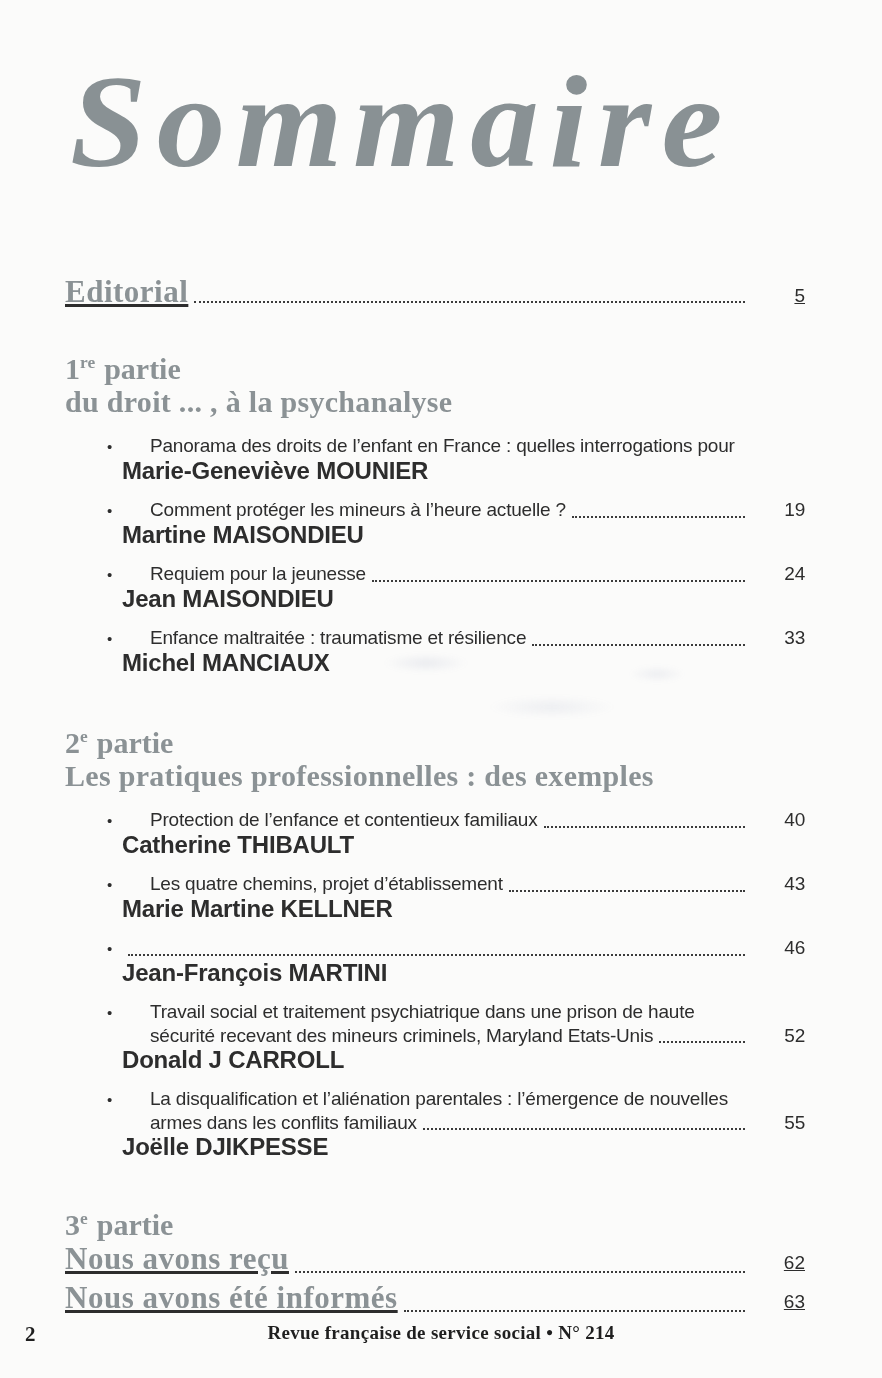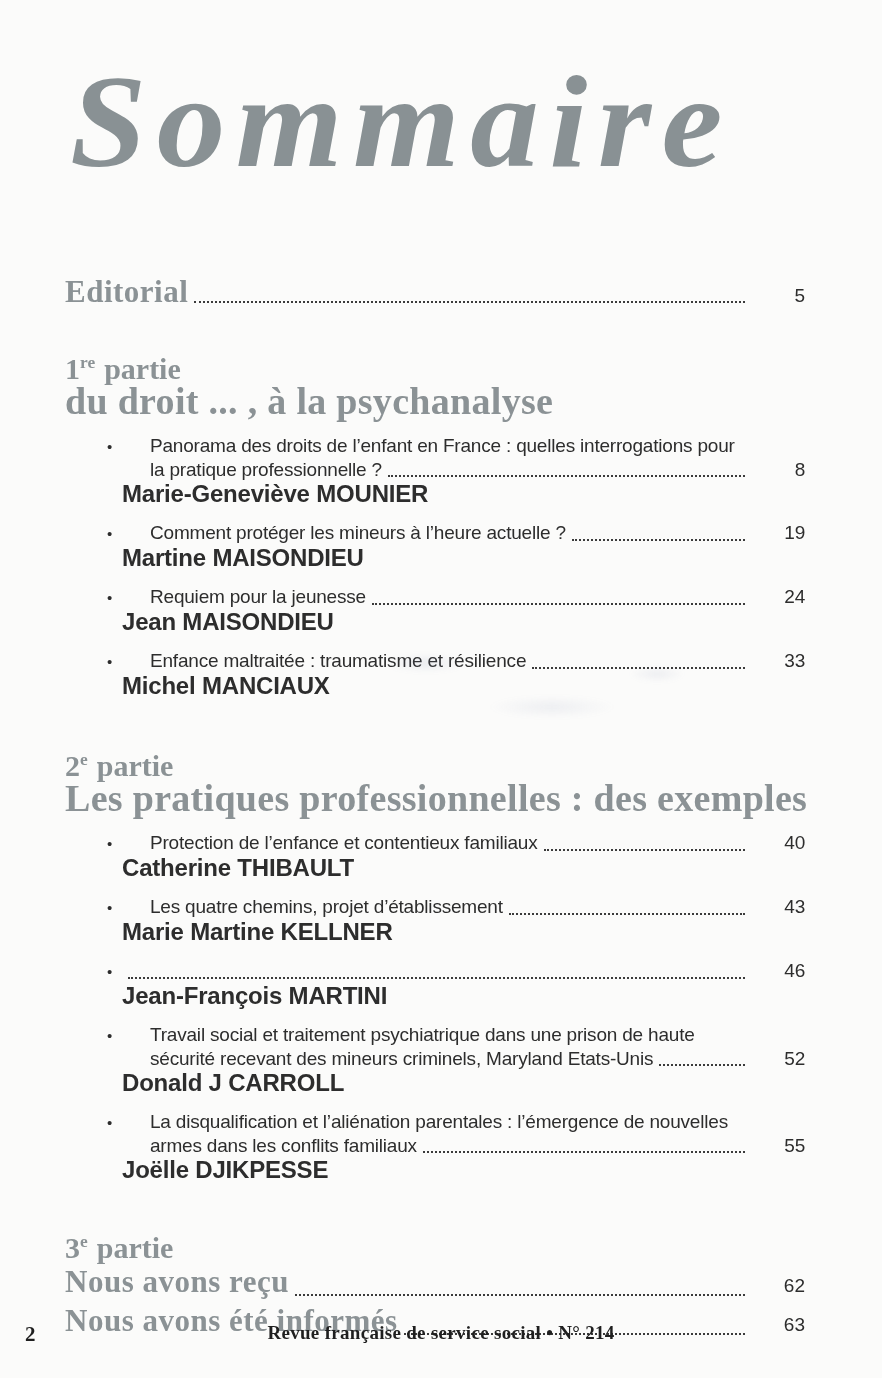--- a/index.html
+++ b/index.html
@@ -29,21 +29,21 @@
     font-family:"Liberation Serif", serif;
     font-weight:bold;
     color:#8b9295;
   }
 
   .content { margin:0 77px 0 65px; } 
 
   
   .editorial-row { margin-top:86px; }
 
-  .lead-row { display:flex; align-items:baseline; }
+  .lead-row { display:flex; align-items:baseline;text-decoration:underline; }
   .serif-row .row-label { font-size:31px; line-height:36px; letter-spacing:0.5px; white-space:nowrap; }
   .leader {
     flex:1 1 auto;
     border-bottom:2px dotted #3b3b3b;
     align-self:flex-end;
     margin:0 2px 5px 6px;
     min-width:30px;
   }
   .serif-row .leader { margin-bottom:7px; }
   .pg {
@@ -52,21 +52,21 @@
     font-weight:normal;
   }
 
   
   .sec-head { font-size:30px; line-height:33px; white-space:nowrap; }
   .sec-head sup { font-size:58%; vertical-align:super; letter-spacing:0; }
   .sec-word { margin-left:9px; }
   .sec1 { margin-top:36px; }
   .sec2 { margin-top:46px; }
   .sec3 { margin-top:44px; }
-  .sec-sub { font-size:38px; line-height:33px; letter-spacing:0.3px; white-space:nowrap; }
+  .sec-sub { font-size:30px; line-height:33px; letter-spacing:0.3px; white-space:nowrap; }
 
   
   .entries { margin-top:13px; margin-left:42px; } 
   .entry { margin-top:16px; }
   .eline { display:flex; align-items:baseline; font-size:19px; line-height:23px; letter-spacing:-0.2px; }
   .bullet { flex:0 0 15px; width:15px; font-size:15px; color:#2d2d2d; }
   .indent { flex:0 0 15px; width:15px; }
   .etext { white-space:nowrap;margin-left:28px; }
   .eline .leader { margin-bottom:4px; }
   .author { padding-left:15px; font-weight:bold; font-size:24px; line-height:23px; margin-top:1px; letter-spacing:-0.2px; }
@@ -117,26 +117,20 @@
     </div>
     <div class="sec-sub gray-serif">du droit ... , à la psychanalyse</div>
 
     <div class="entries">
 
       <div class="entry">
         <div class="eline">
           <span class="bullet">•</span>
           <span class="etext">Panorama des droits de l’enfant en France : quelles interrogations pour</span>
         </div>
-        <div class="eline">
-          <span class="indent"></span>
-          <span class="etext">la pratique professionnelle ?</span>
-          <span class="leader"></span>
-          <span class="pg">8</span>
-        </div>
         <div class="author">Marie-Geneviève MOUNIER</div>
       </div>
 
       <div class="entry">
         <div class="eline">
           <span class="bullet">•</span>
           <span class="etext">Comment protéger les mineurs à l’heure actuelle ?</span>
           <span class="leader"></span>
           <span class="pg">19</span>
         </div>

